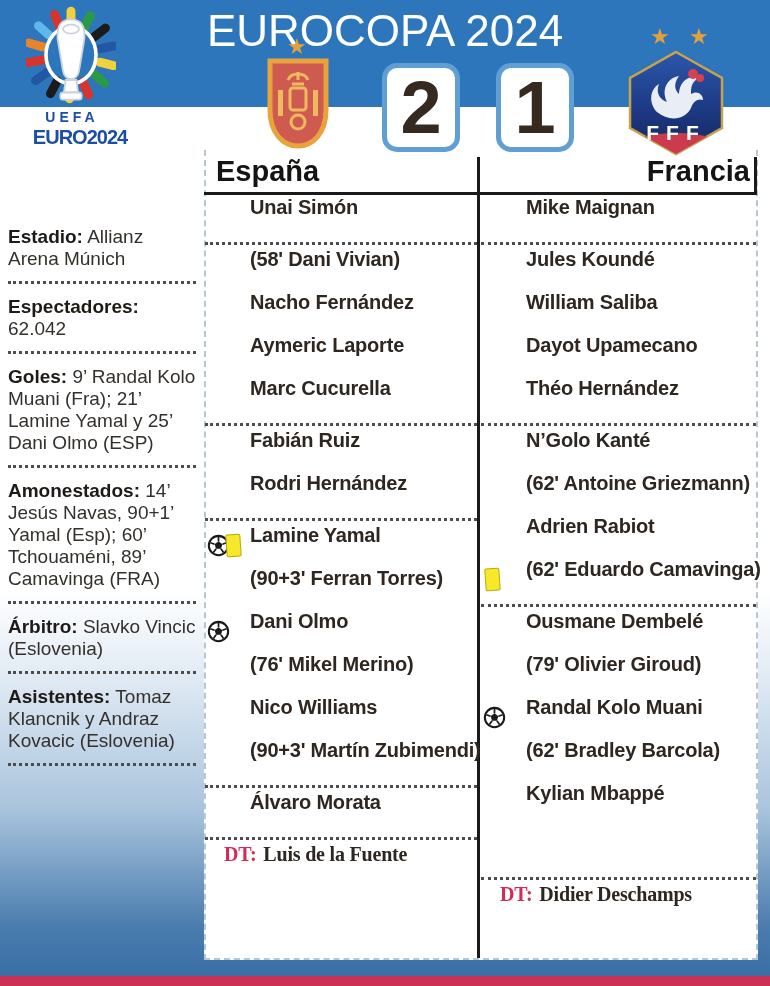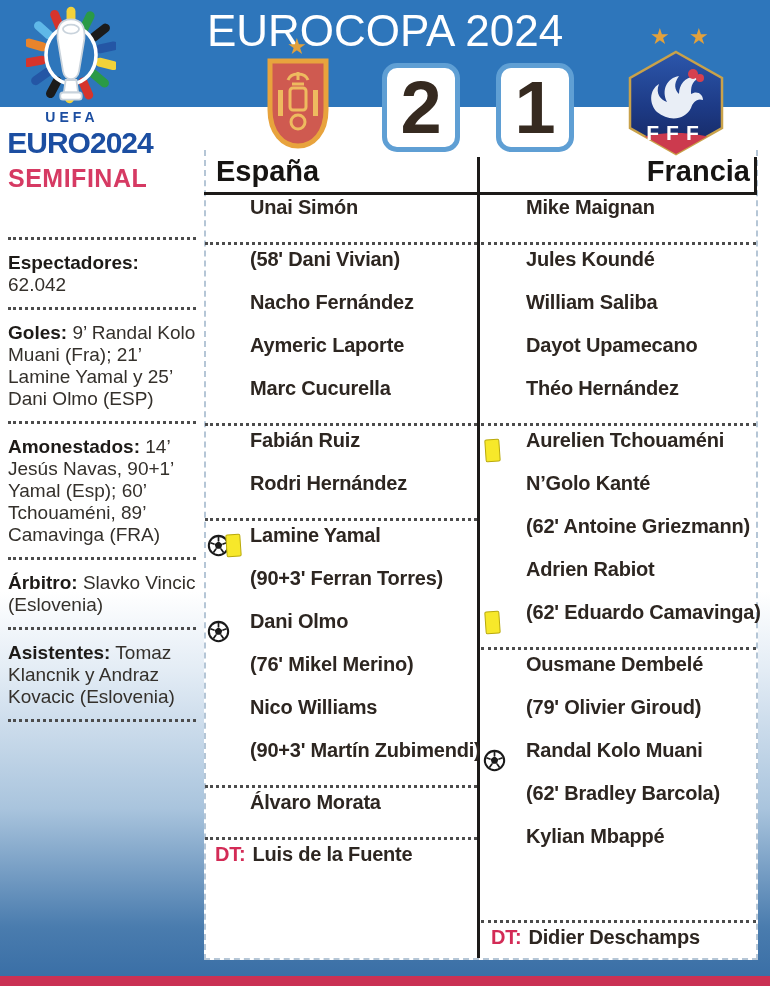--- a/index.html
+++ b/index.html
@@ -8,21 +8,21 @@
     background:linear-gradient(180deg,#ffffff 0%,#ffffff 60%,#e3ecf5 68%,#a9c4dd 82%,#4a7cae 94%,#3a6fa6 99%);}
   
   .header-bar{position:absolute;top:0;left:0;width:770px;height:107px;background:#2e76bb;}
   .title{position:absolute;top:6px;left:180px;width:410px;text-align:center;color:#ffffff;
     font-size:44px;font-weight:normal;letter-spacing:0px;}
   
   .euro-logo{position:absolute;left:26px;top:5px;width:90px;height:100px;}
   .uefa-arc{position:absolute;left:22px;top:109px;width:100px;text-align:center;color:#1c4ea1;
     font-weight:bold;font-size:14px;letter-spacing:4px;}
   .wordmark{position:absolute;left:4px;top:126px;width:152px;text-align:center;color:#1c4ea1;
-    font-size:30px;font-weight:bold;letter-spacing:-1px;}
+    font-size:20px;font-weight:bold;letter-spacing:-1px;}
   .stage{position:absolute;left:8px;top:164px;color:#d63a63;font-size:25px;font-weight:bold;letter-spacing:0.5px;}
   
   .sidebar{position:absolute;left:8px;top:226px;width:188px;font-size:19px;line-height:22px;color:#34302b;}
   .sidebar .sec{margin:0;}
   .sidebar .sec b{color:#1d1a17;}
   .sidebar .dots{border-top:3px dotted #4c4c4c;height:0;margin:11px 0 12px 0;}
   
   .panel{position:absolute;left:204px;top:150px;width:554px;height:810px;background:#ffffff;
     border-left:2px dashed #b5c6d6;border-right:2px dashed #b5c6d6;border-bottom:2px dashed #b5c6d6;box-sizing:border-box;}
   
@@ -46,21 +46,21 @@
   .ul-away{left:480px;width:277px;}
   .divider{position:absolute;left:477px;top:157px;width:3px;height:801px;background:#1c1a18;}
   .right-tick{position:absolute;left:754px;top:157px;width:3px;height:38px;background:#1c1a18;}
   
   .col{position:absolute;top:196px;}
   .col-home{left:205px;width:272px;}
   .col-away{left:481px;width:275px;}
   .row{height:43px;display:flex;font-size:20px;font-weight:bold;color:#2d2621;
     white-space:nowrap;letter-spacing:-0.2px;}
   .row .icons{width:45px;min-width:45px;display:flex;align-items:center;padding-left:2px;box-sizing:border-box;}
-  .row.dt{padding-left:10px;}
+  .row.dt{padding-left:19px;font-family:Liberation Serif, serif;}
   .row.dt .dtp{color:#d32b56;margin-right:7px;}
   .sep{height:6px;border-top:3px dotted #4c4c4c;box-sizing:border-box;margin-top:3px;}
   .spacer{height:49px;}
   .card{display:inline-block;width:15px;height:23px;background:#f7e82a;border:1px solid #b9a90c;
     border-radius:2px;transform:rotate(-4deg);box-sizing:border-box;}
   .ball{display:inline-flex;margin-right:-6px;}
   .icons .card{margin-left:2px;}
   
   .red-bar{position:absolute;left:0;bottom:0;width:770px;height:10px;background:#ca3154;}
 </style>
@@ -122,23 +122,23 @@
       <g>
         <path d="M50 16 C38 16 34 24 35 38 L41 74 C43 86 57 86 59 74 L65 38 C66 24 62 16 50 16 Z" fill="#ffffff" stroke="#c9d3dc" stroke-width="2"></path>
         <path d="M44 84 L56 84 L58 98 L42 98 Z" fill="#ffffff" stroke="#c9d3dc" stroke-width="2"></path>
         <rect x="38" y="98" width="24" height="8" rx="3" fill="#ffffff" stroke="#c9d3dc" stroke-width="2"></rect>
         <ellipse cx="50" cy="27" rx="9" ry="5" fill="none" stroke="#c9d3dc" stroke-width="2"></ellipse>
       </g>
     </svg>
   </div>
   <div class="uefa-arc">UEFA</div>
   <div class="wordmark">EURO2024</div>
-  <div class="stage">SEMIFINAL</div>
 
   <aside class="sidebar">
+      <div class="sec"><b>Estadio:</b> Allianz Arena Múnich</div>
       <div class="dots"></div>
       <div class="sec"><b>Espectadores:</b> 62.042</div>
       <div class="dots"></div>
       <div class="sec"><b>Goles:</b> 9’ Randal Kolo Muani (Fra); 21’ Lamine Yamal y 25’ Dani Olmo (ESP)</div>
       <div class="dots"></div>
       <div class="sec"><b>Amonestados:</b> 14’ Jesús Navas, 90+1’ Yamal (Esp); 60’ Tchouaméni, 89’ Camavinga (FRA)</div>
       <div class="dots"></div>
       <div class="sec"><b>Árbitro:</b> Slavko Vincic (Eslovenia)</div>
       <div class="dots"></div>
       <div class="sec"><b>Asistentes:</b> Tomaz Klancnik y Andraz Kovacic (Eslovenia)</div>
@@ -297,26 +297,20 @@
       <div class="row">
         <span class="icons"></span>
         <span class="nm">Dayot Upamecano</span>
       </div>
       <div class="row">
         <span class="icons"></span>
         <span class="nm">Théo Hernández</span>
       </div>
       <div class="sep"></div>
       <div class="row">
-        <span class="icons">
-          <span class="card"></span>
-        </span>
-        <span class="nm">Aurelien Tchouaméni</span>
-      </div>
-      <div class="row">
         <span class="icons"></span>
         <span class="nm">N’Golo Kanté</span>
       </div>
       <div class="row sub">
         <span class="icons"></span>
         <span class="nm">(62' Antoine Griezmann)</span>
       </div>
       <div class="row">
         <span class="icons"></span>
         <span class="nm">Adrien Rabiot</span>

